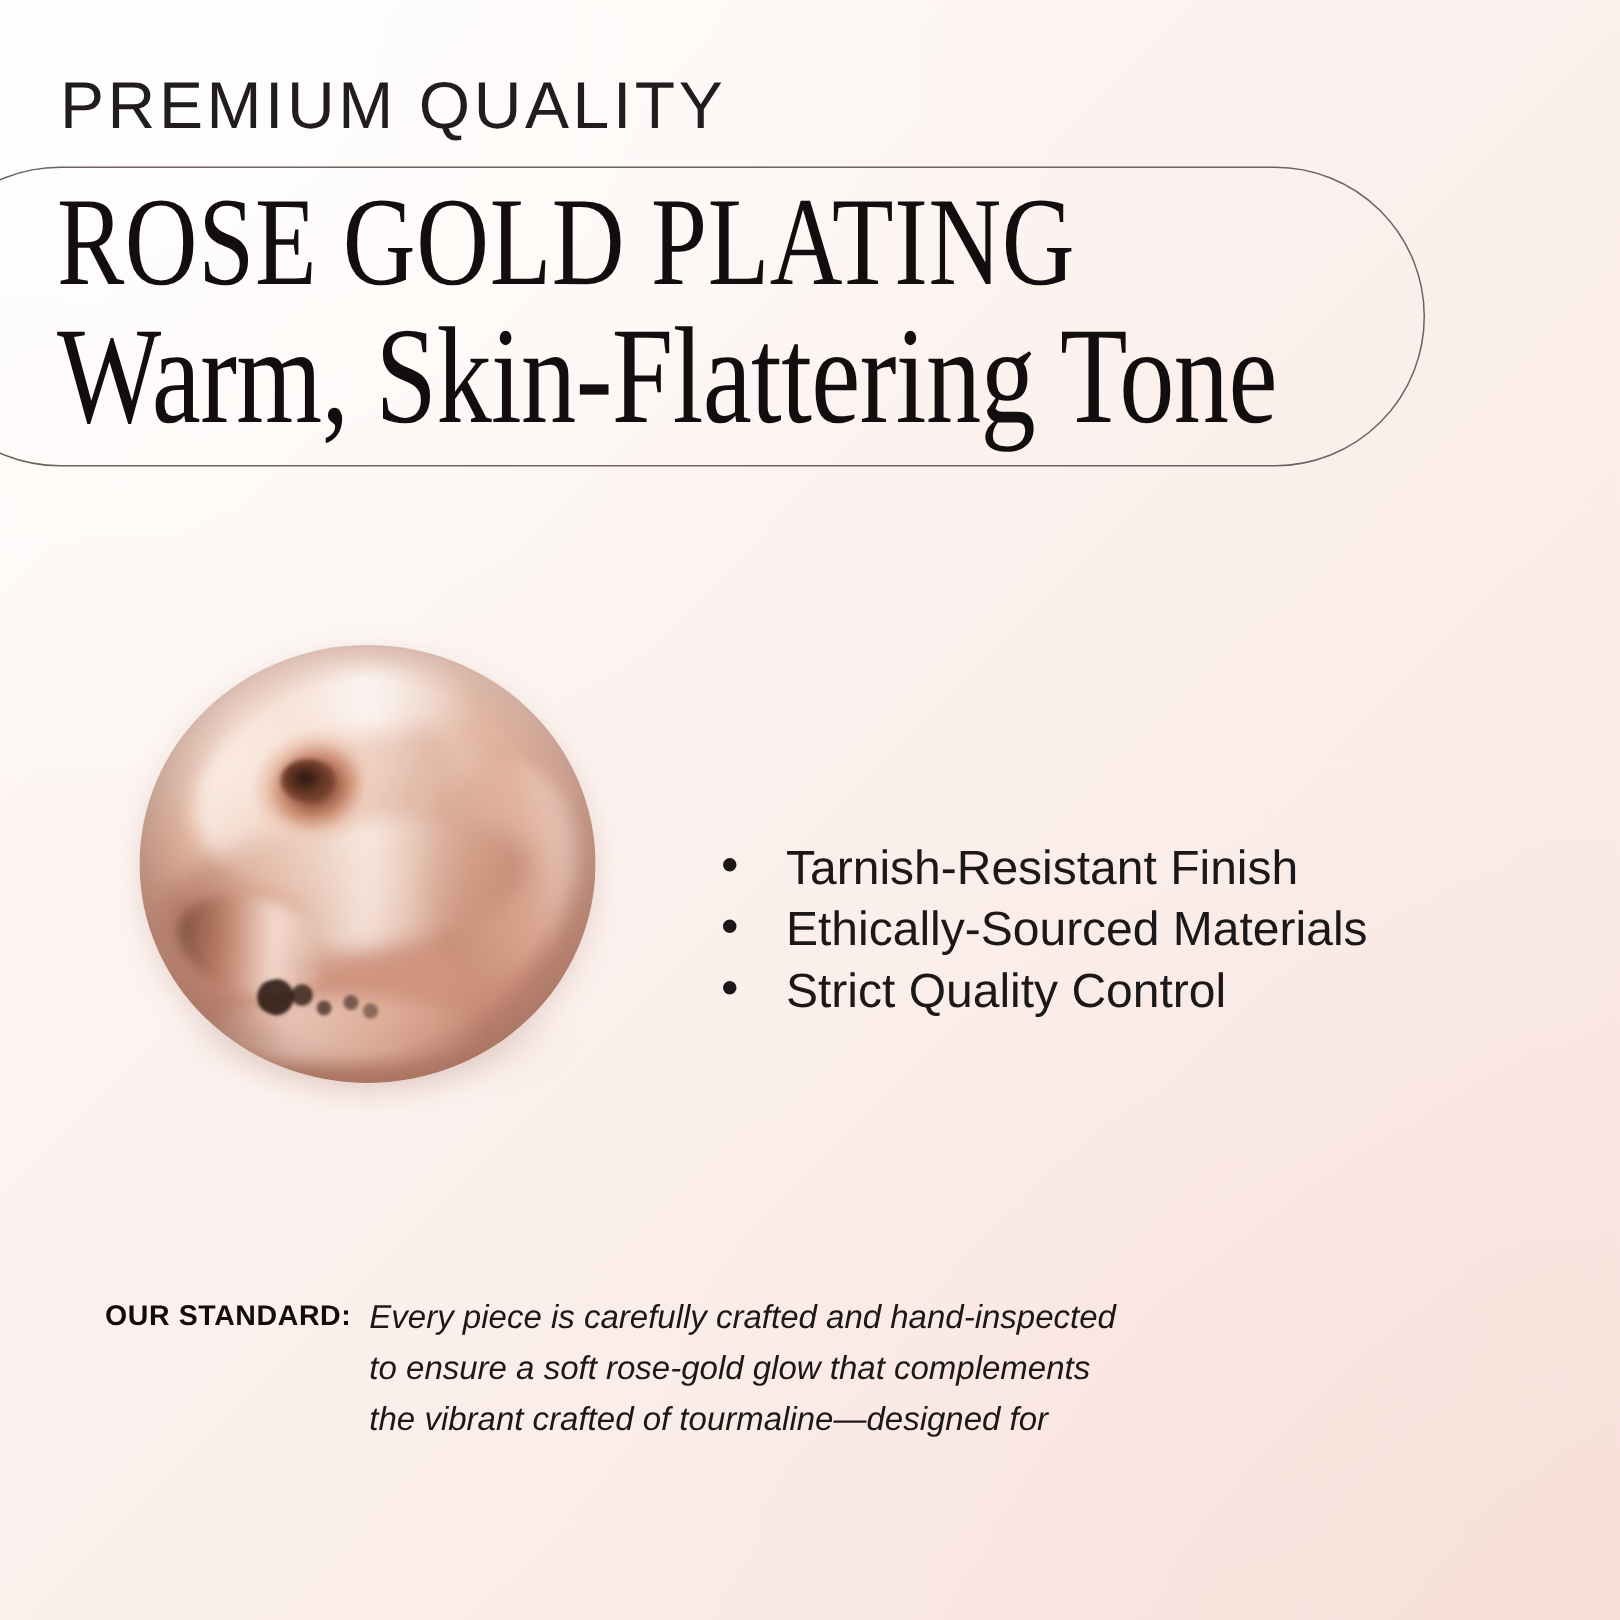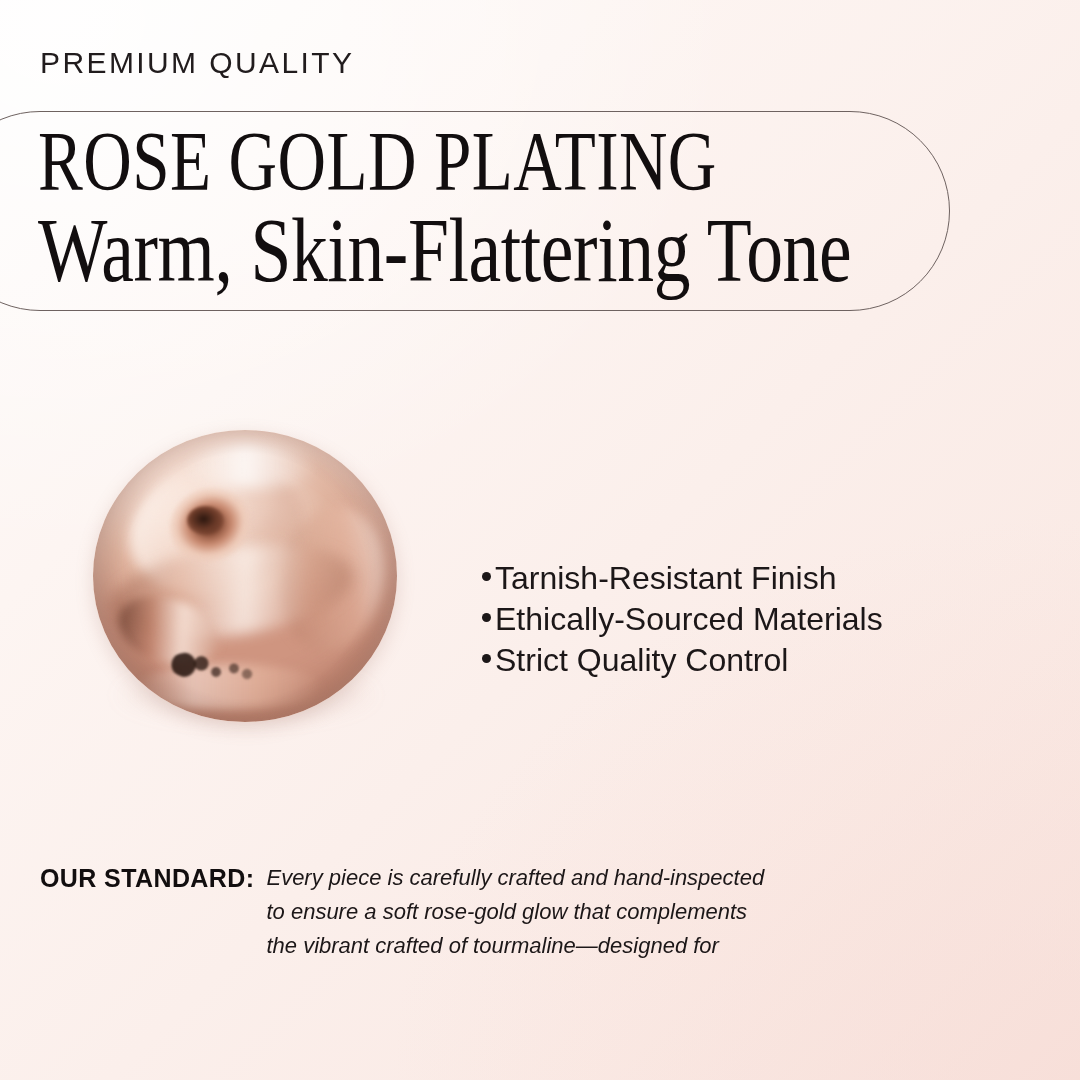--- a/index.html
+++ b/index.html
@@ -29,21 +29,21 @@
     background:
       radial-gradient(120% 95% at 6% 2%, rgba(255,255,255,0.85) 0%, rgba(255,255,255,0) 52%),
       radial-gradient(110% 90% at 100% 100%, rgba(247,219,212,0.55) 0%, rgba(247,219,212,0) 58%);
     pointer-events:none;
   }
 
   
   .eyebrow {
     position:absolute;
     left:40px; top:46px;
-    font-size:30px;
+    font-size:44px;
     font-weight:300;
     letter-spacing:2.4px;
     color:#211c1d;
     white-space:nowrap;
   }
 
   
   .pill {
     position:absolute;
     left:-60px; top:111px;
@@ -187,21 +187,21 @@
 
   
   .bullets {
     position:absolute;
     left:482px; top:558px;
     width:520px;
   }
   .bullet {
     display:flex;
     align-items:baseline;
-    gap:4px;
+    gap:33px;
     font-size:32px;
     font-weight:400;
     line-height:41px;
     color:#1c1718;
     white-space:nowrap;
   }
   .bullet .dot {
     width:9px; height:9px;
     border-radius:50%;
     background:#1c1718;
@@ -212,28 +212,29 @@
 
   
   .statement {
     position:absolute;
     left:40px; top:861px;
     width:990px;
     display:flex;
     align-items:flex-start;
   }
   .statement-label {
-    font-size:25px;
+    font-size:19px;
     font-weight:700;
     letter-spacing:0.4px;
     color:#120e0f;
     white-space:nowrap;
     flex:0 0 auto;
     line-height:34px;
     padding-right:12px;
+    margin-left:30px;
   }
   .statement-body {
     font-size:22px;
     font-style:italic;
     font-weight:400;
     line-height:34px;
     color:#1c1718;
     flex:1 1 auto;
   }
   .statement-body .l { display:block; white-space:nowrap; }

